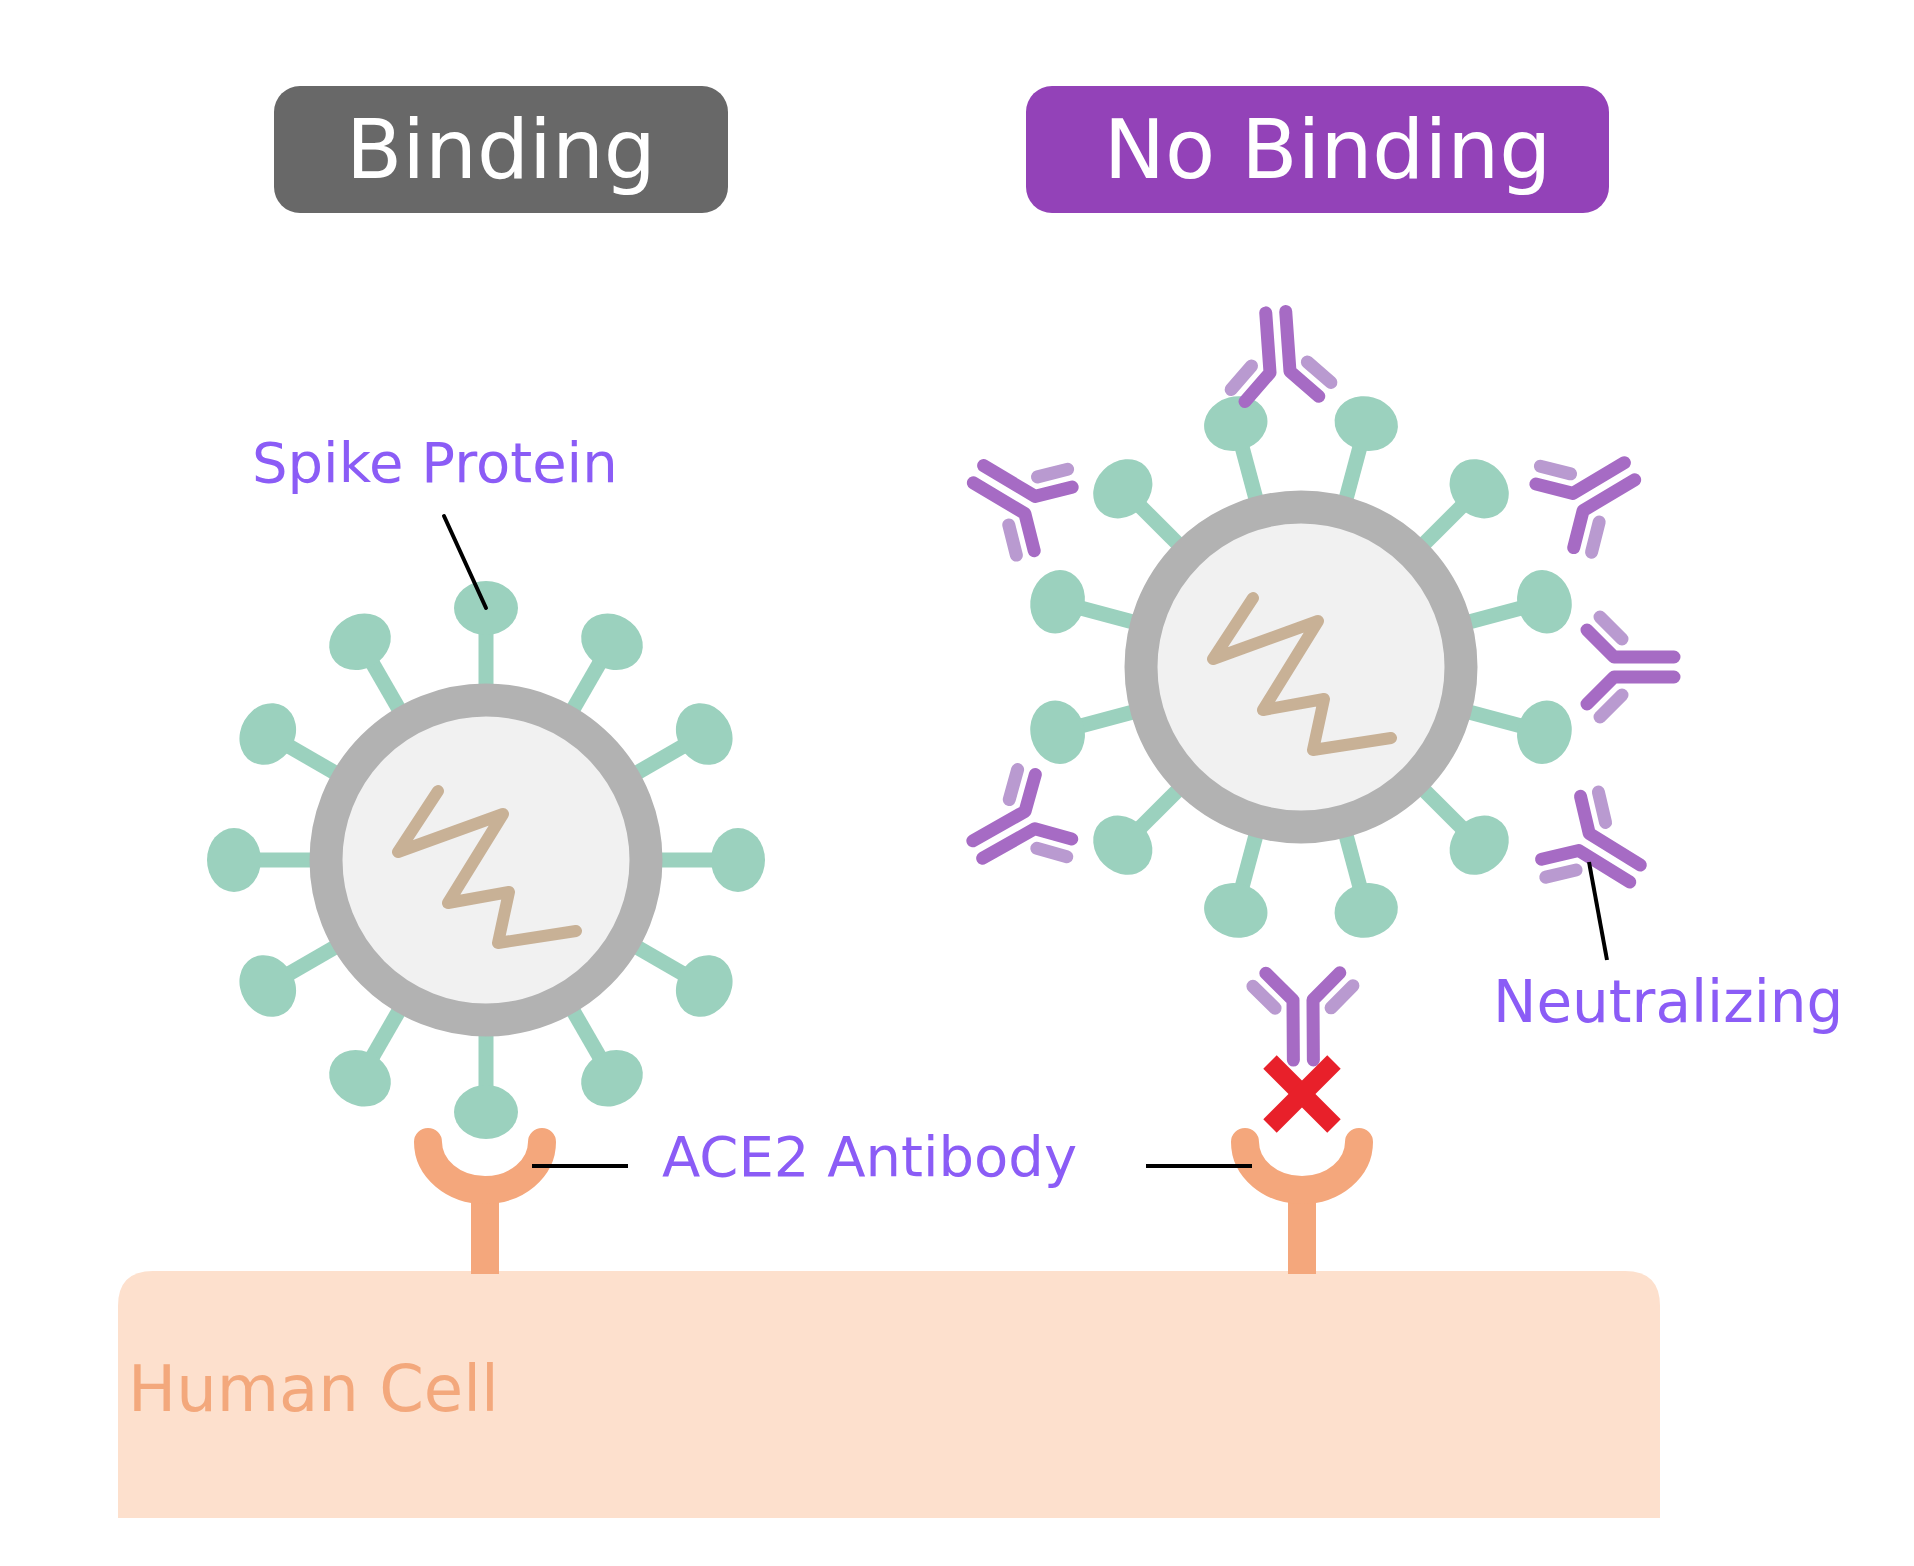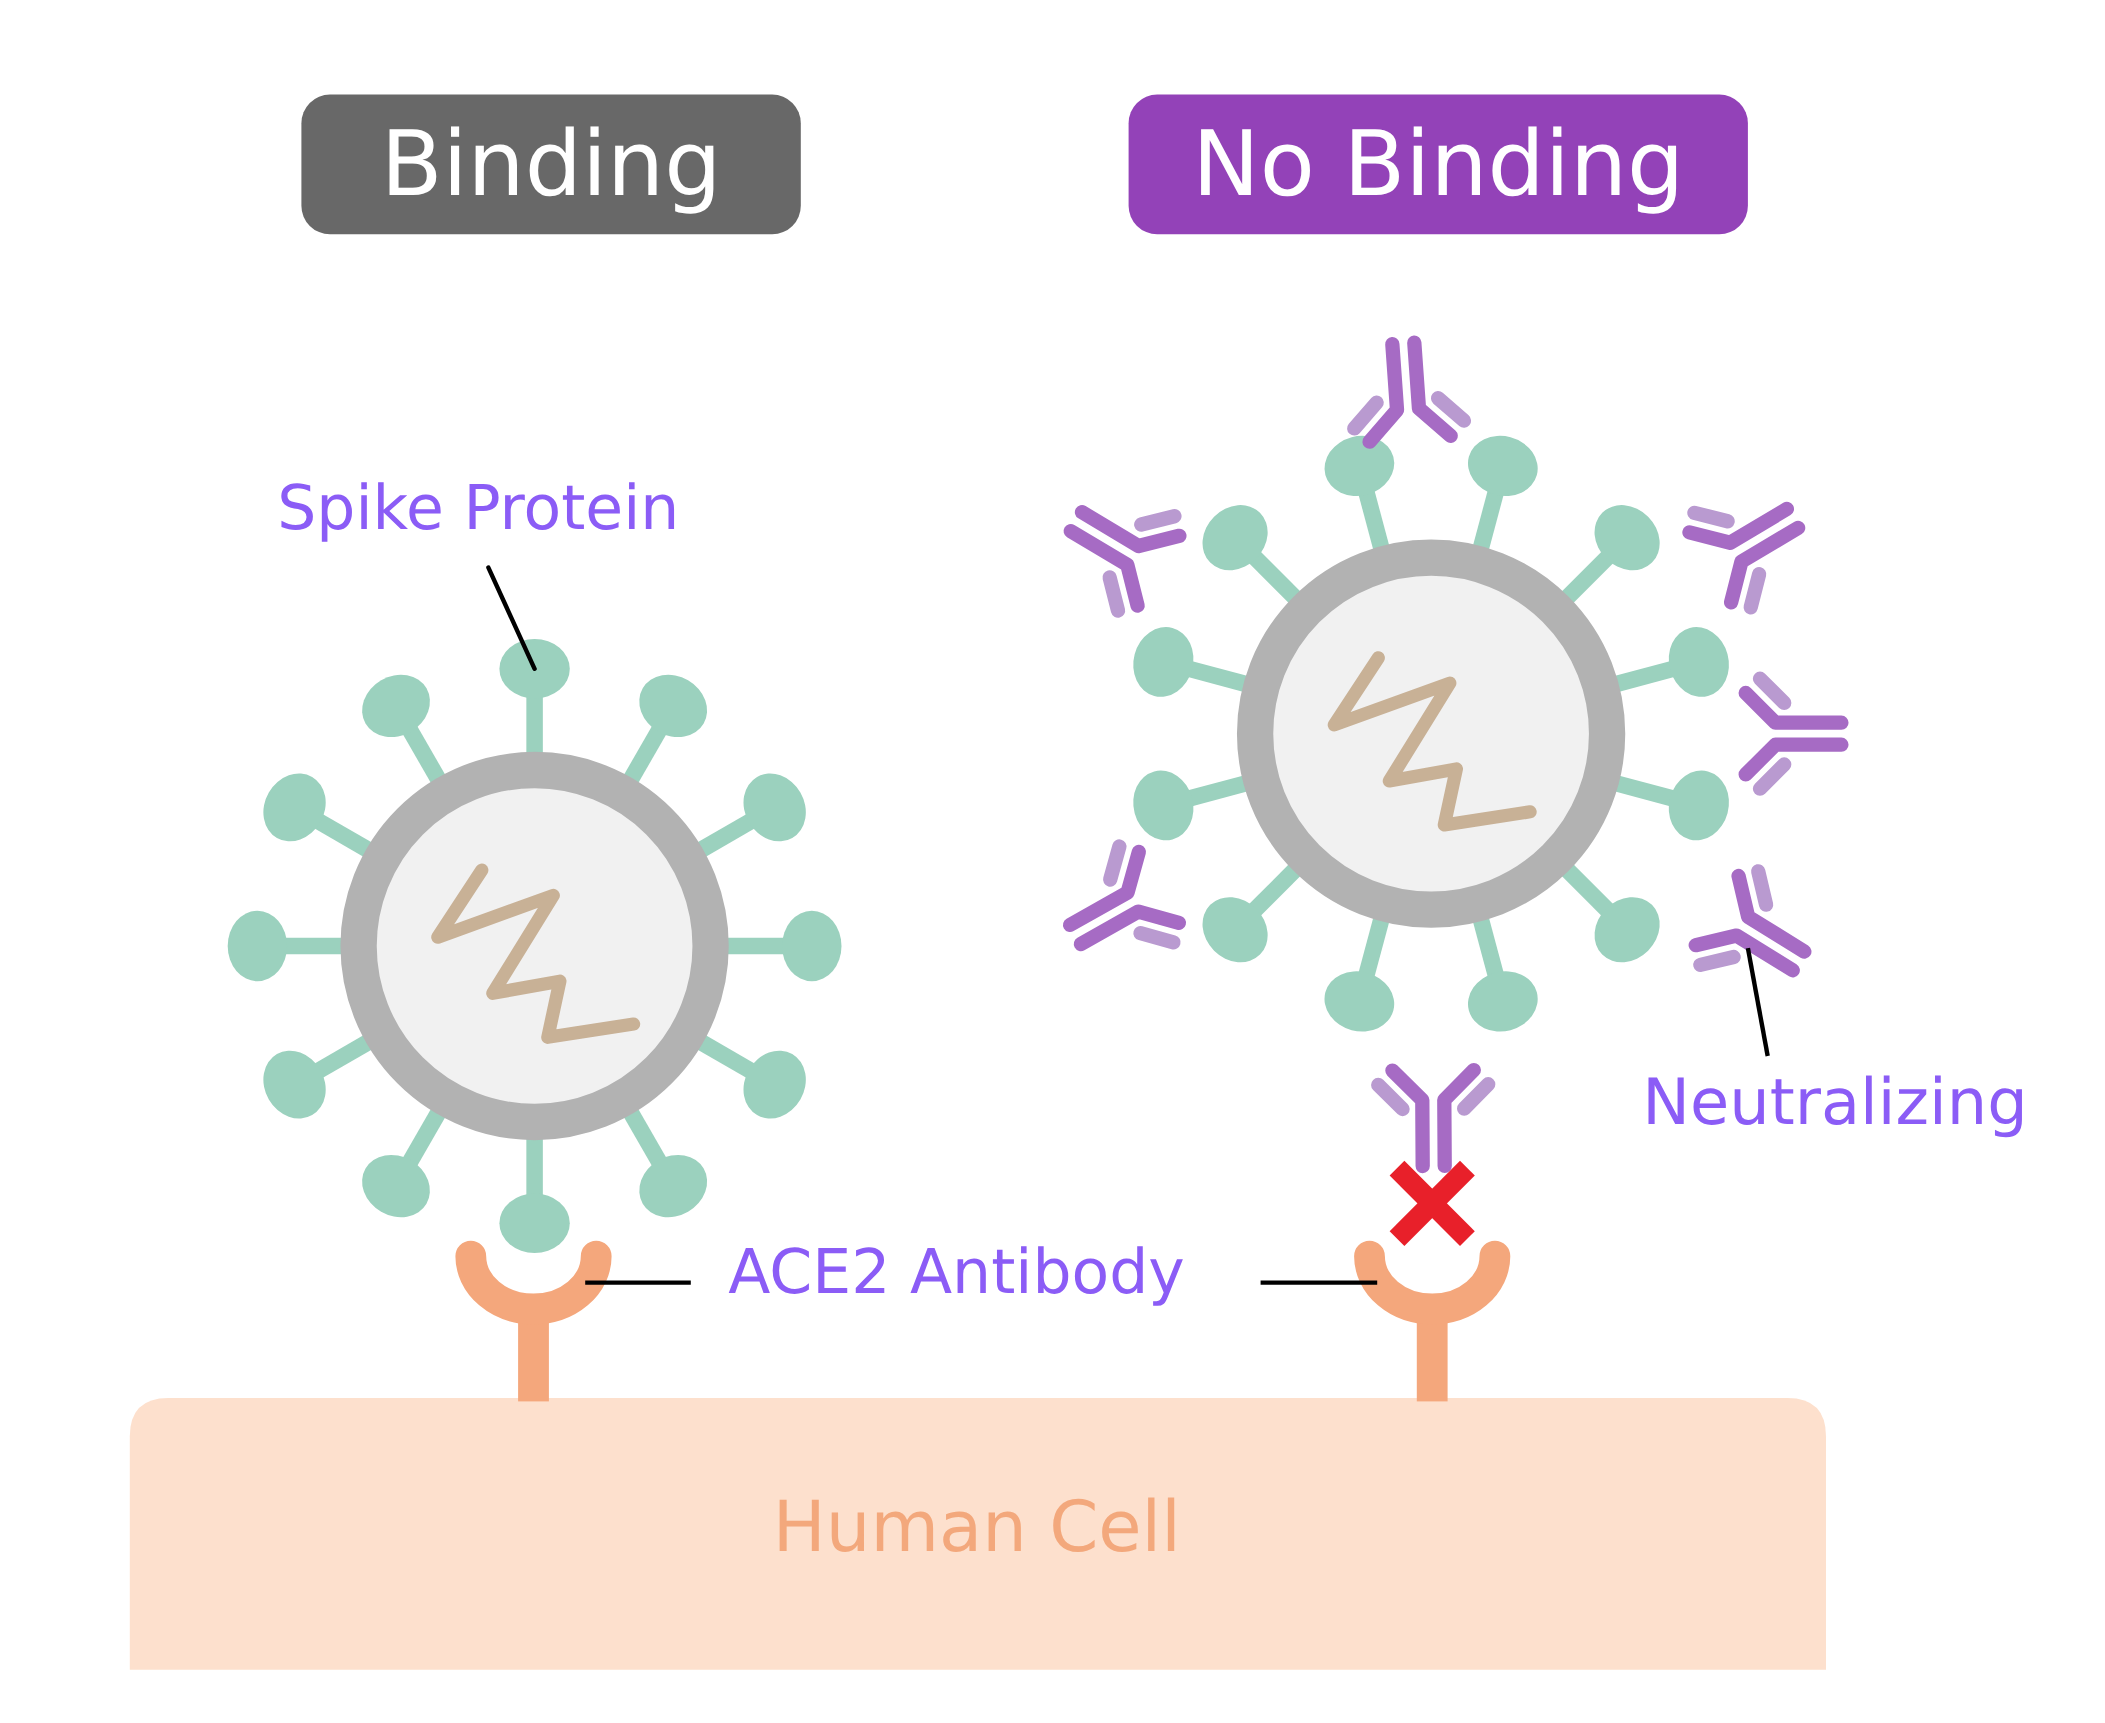--- a/index.html
+++ b/index.html
@@ -8,21 +8,21 @@
   #stage { position: absolute; left: 0; top: 0; width: 1914px; height: 1566px; }
   .pill { position: absolute; border-radius: 26px; color: #ffffff;
           display: flex; align-items: center; justify-content: center;
           font-size: 82px; letter-spacing: 0px; }
   #pill-binding { left: 274px; top: 86px; width: 454px; height: 127px; }
   #pill-nobinding { left: 1026px; top: 86px; width: 563px; height: 127px; }
   .label { position: absolute; color: #8b5cf6; font-size: 56px; line-height: 1.1; white-space: nowrap; }
   #lbl-spike { left: 252px; top: 432px; }
   #lbl-ace2 { left: 662px; top: 1126px; }
   #lbl-nab { left: 1493px; top: 968px; font-size: 58px; line-height: 1.2; }
-  #lbl-cell { position: absolute; left: 108px; width: 1560px; top: 1352px; text-align: center;
+  #lbl-cell { position: absolute; left: 128px; width: 1560px; top: 1352px; 
               font-size: 64px; white-space: nowrap; }
 </style>
 </head>
 <body>
 
 <svg id="stage" xmlns="http://www.w3.org/2000/svg" viewBox="0 0 1914 1566" width="1914" height="1566">
 
   <path id="cell" d="M118 1518 L118 1306 Q118 1271 153 1271 L1625 1271 Q1660 1271 1660 1306 L1660 1518 Z" fill="#fde0cd"></path>
 
   <g id="receptor-left">
@@ -143,21 +143,21 @@
 
   <line x1="444" y1="516" x2="486" y2="608" stroke="#000" stroke-width="4" stroke-linecap="round"></line>
   <line x1="532" y1="1166" x2="628" y2="1166" stroke="#000" stroke-width="4"></line>
   <line x1="1146" y1="1166" x2="1252" y2="1166" stroke="#000" stroke-width="4"></line>
   <line x1="1589" y1="862" x2="1607" y2="960" stroke="#000" stroke-width="4"></line>
 </svg>
 
 <div id="pill-binding" class="pill" style="background: rgb(104, 104, 104);">
   <span>Binding</span>
 </div>
-<div id="pill-nobinding" class="pill" style="background: rgb(147, 66, 184);">
+<div id="pill-nobinding" class="pill" style="background: rgb(147, 66, 184); padding-left: 20px;">
   <span>No Binding</span>
 </div>
 
 <div id="lbl-spike" class="label">Spike Protein</div>
 <div id="lbl-ace2" class="label">ACE2 Antibody</div>
 <div id="lbl-nab" class="label">
   <div>Neutralizing</div>
 </div>
 <div id="lbl-cell" style="color: rgb(243, 168, 124);">Human Cell</div>
 

